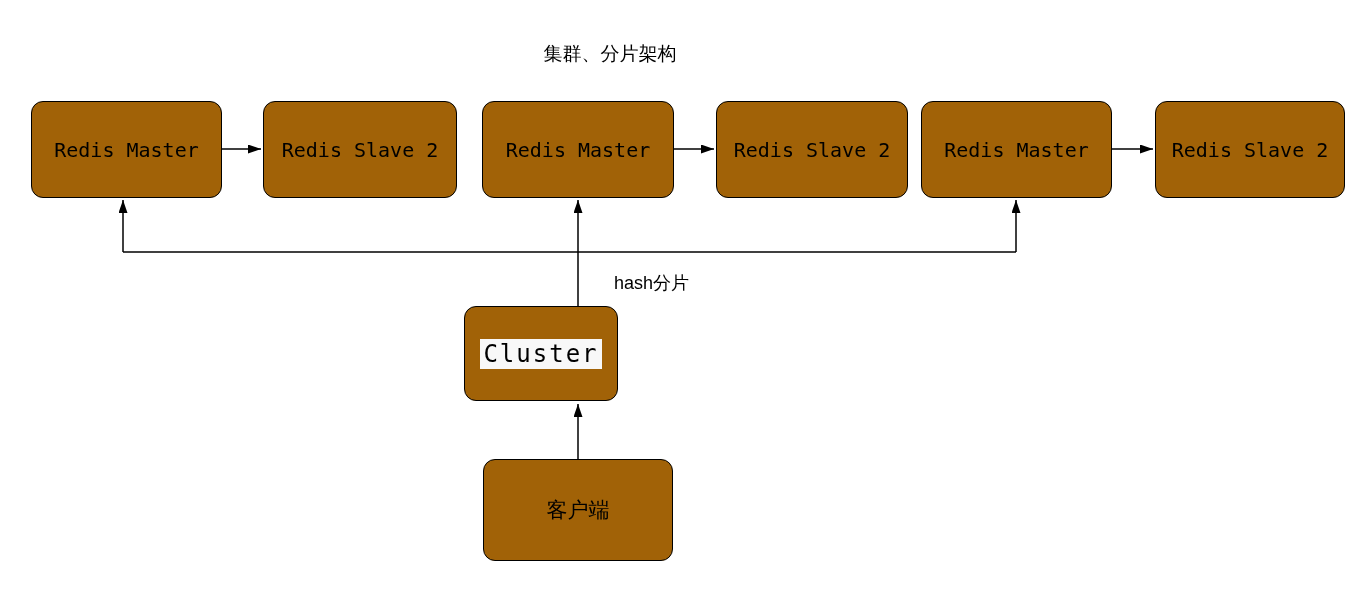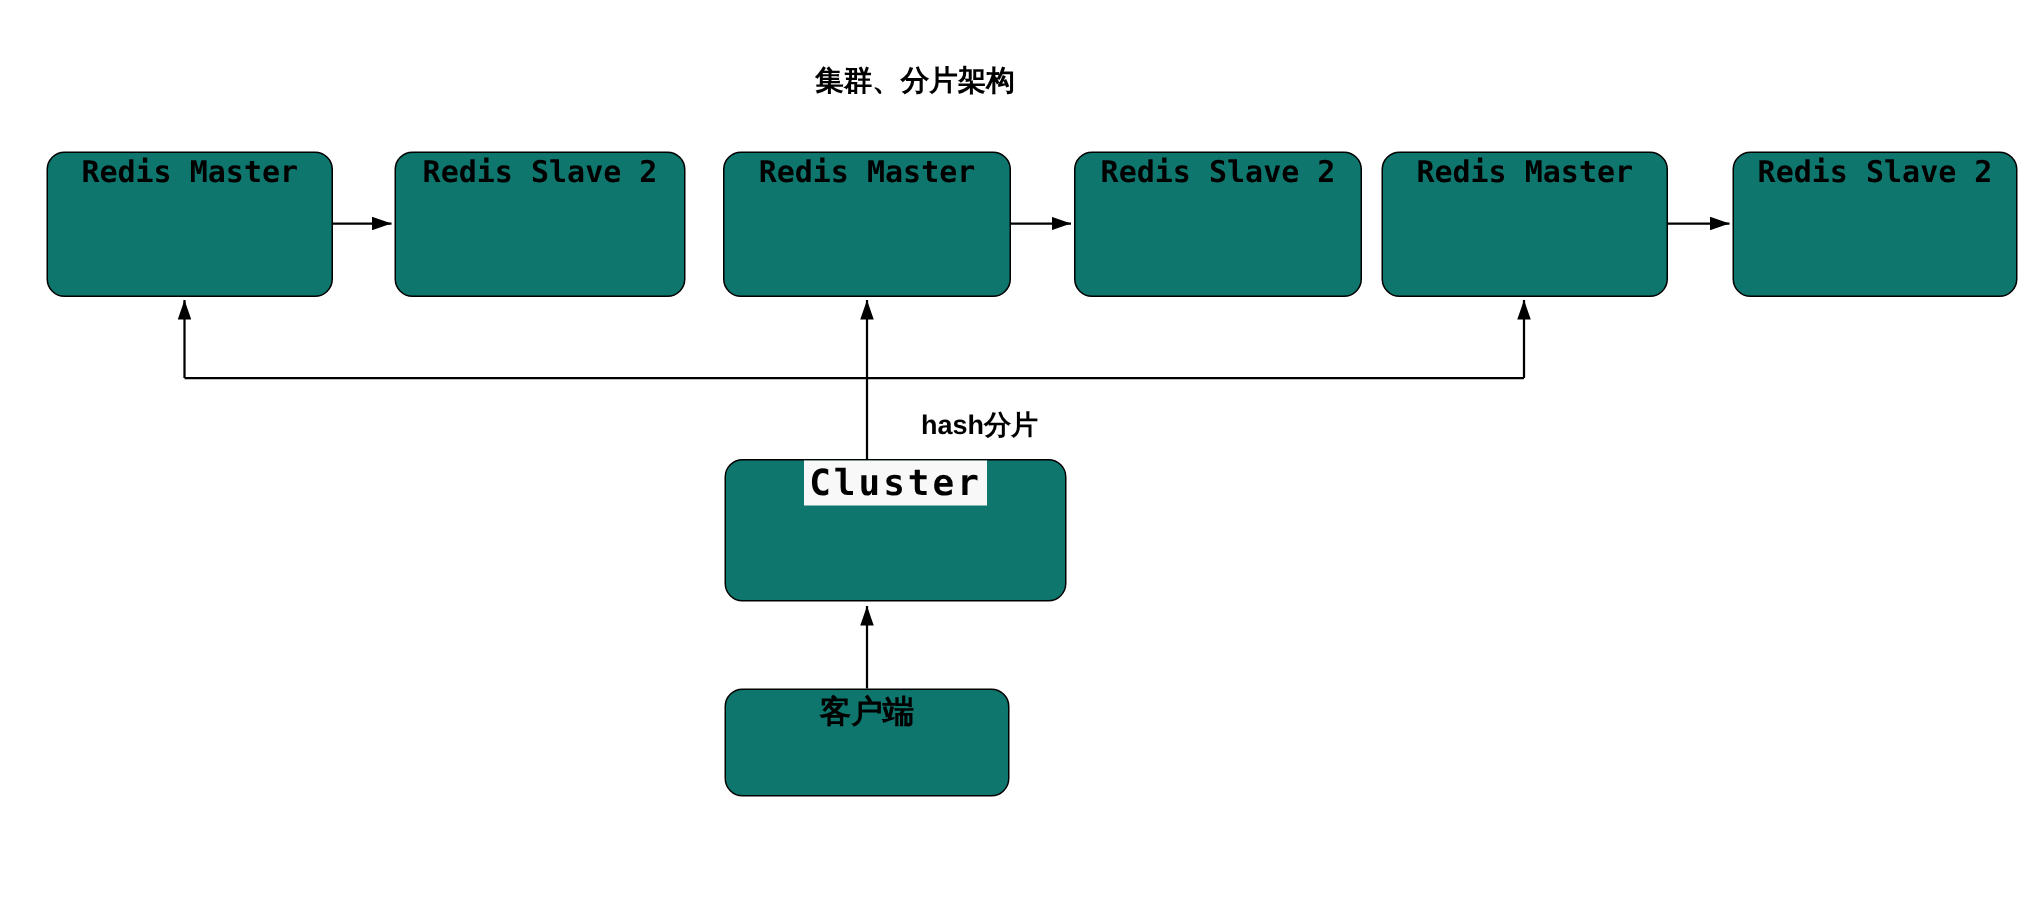--- a/index.html
+++ b/index.html
@@ -8,36 +8,35 @@
     background: #ffffff;
   }
   .canvas {
     position: relative;
     width: 1349px;
     height: 599px;
     background: #ffffff;
     overflow: hidden;
     font-family: "Liberation Sans", sans-serif;
     color: #000000;
-    font-weight: bold;
   }
   .wires {
     position: absolute;
     left: 0;
     top: 0;
     pointer-events: none;
   }
   .node {
     position: absolute;
     box-sizing: border-box;
-    background: #0f766e;
+    background: #a16207;
     border: 1.5px solid #000000;
     border-radius: 12px;
     display: flex;
-    align-items: flex-start;
+    align-items: center;
     justify-content: center;
     text-align: center;
   }
   .mono-label {
     font-family: "DejaVu Sans Mono", "Liberation Mono", monospace;
     font-size: 20px;
     white-space: nowrap;
   }
   .mono-label-big {
     font-family: "DejaVu Sans Mono", "Liberation Mono", monospace;
@@ -116,21 +115,21 @@
   <div class="node" style="left:921px; top:101px; width:191px; height:97px;">
     <span class="mono-label">Redis Master</span>
   </div>
 
   <div class="node" style="left:1155px; top:101px; width:190px; height:97px;">
     <span class="mono-label">Redis Slave 2</span>
   </div>
 
   <div class="edge-label">hash分片</div>
 
-  <div class="node" style="left:483px; top:306px; width:228px; height:95px;">
+  <div class="node" style="left:464px; top:306px; width:154px; height:95px;">
     <span class="mono-label-big">Cluster</span>
   </div>
 
-  <div class="node" style="left:483px; top:459px; width:190px; height:72px;">
+  <div class="node" style="left:483px; top:459px; width:190px; height:102px;">
     <span class="cjk-label">客户端</span>
   </div>
 
 </div>
 
 </body></html>

